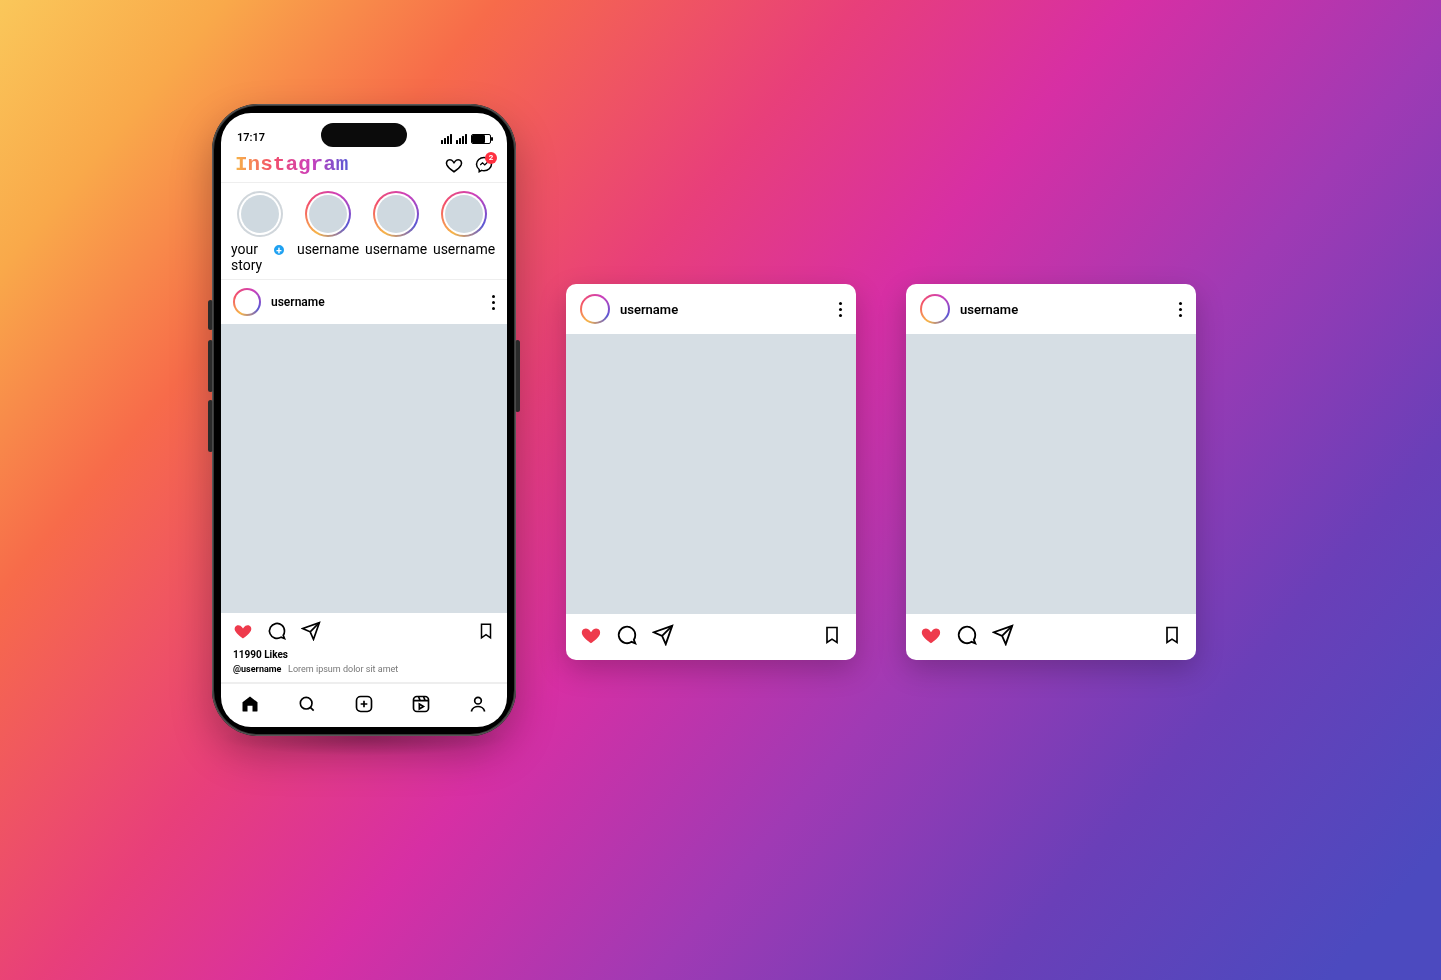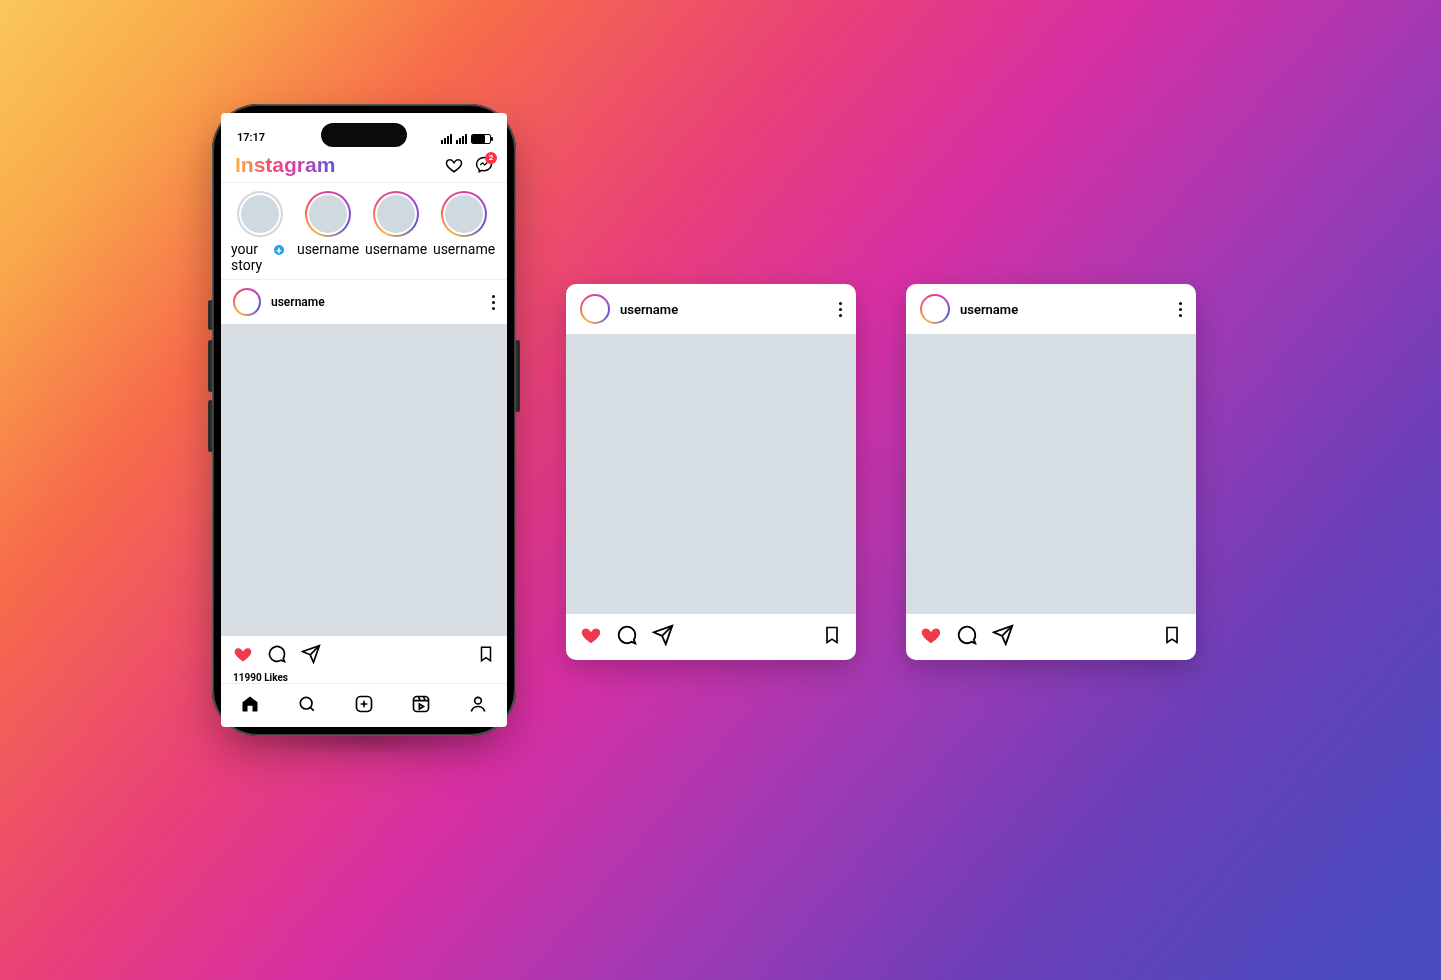--- a/index.html
+++ b/index.html
@@ -7,36 +7,36 @@
   .canvas{position:relative;width:1441px;height:980px}
 
   
   .phone{position:absolute;left:212px;top:104px;width:304px;height:632px;border-radius:46px;background:#000;box-shadow:0 18px 40px rgba(0,0,0,.28),inset 0 0 0 2px #3a3a3a}
   .phone::after{content:"";position:absolute;inset:0;border-radius:46px;box-shadow:inset 0 0 0 1px rgba(255,255,255,.15)}
   .phone-btn{position:absolute;background:#2a2a2a;border-radius:3px}
   .pb1{left:-4px;top:196px;width:5px;height:30px}
   .pb2{left:-4px;top:236px;width:5px;height:52px}
   .pb3{left:-4px;top:296px;width:5px;height:52px}
   .pb4{right:-4px;top:236px;width:5px;height:72px}
-  .screen{position:absolute;left:9px;top:9px;right:9px;bottom:9px;border-radius:4px;background:#fff;overflow:hidden;display:flex;flex-direction:column}
+  .screen{position:absolute;left:9px;top:9px;right:9px;bottom:9px;border-radius:30px;background:#fff;overflow:hidden;display:flex;flex-direction:column}
   .island{position:absolute;left:50%;top:10px;transform:translateX(-50%);width:86px;height:24px;background:#0b0b0b;border-radius:14px}
 
   
   .status{height:34px;display:flex;align-items:flex-end;justify-content:space-between;padding:0 16px 3px;font-size:11px;font-weight:600;color:#000}
   .status-right{display:flex;align-items:center;gap:4px}
   .sig-stair{display:flex;align-items:flex-end;gap:1px}
   .sig-stair span{width:2px;background:#000;border-radius:.5px}
   .sig-stair span:nth-child(1){height:4px}.sig-stair span:nth-child(2){height:6px}.sig-stair span:nth-child(3){height:8px}.sig-stair span:nth-child(4){height:10px}
   .batt{width:20px;height:10px;border:1px solid #000;border-radius:2px;position:relative}
   .batt::after{content:"";position:absolute;right:-3px;top:2px;width:2px;height:4px;background:#000;border-radius:1px}
   .batt i{display:block;width:70%;height:100%;background:#000;border-radius:1px}
 
   
   .app-header{height:36px;display:flex;align-items:center;justify-content:space-between;padding:0 14px;border-bottom:1px solid #eee}
-  .logo{font-family:Liberation Sans, sans-serif;font-size:21px;font-weight:700;background:linear-gradient(90deg,#f7b548,#f34f6a,#cc3fbb,#5a57d4);-webkit-background-clip:text;background-clip:text;color:transparent}
+  .logo{font-family:Liberation Mono, monospace;font-size:21px;font-weight:700;background:linear-gradient(90deg,#f7b548,#f34f6a,#cc3fbb,#5a57d4);-webkit-background-clip:text;background-clip:text;color:transparent}
   .hdr-icons{display:flex;align-items:center;gap:12px}
   .hdr-icons svg{display:block}
   .msg{position:relative}
   .badge{position:absolute;top:-4px;right:-4px;width:12px;height:12px;border-radius:50%;background:#ff3040;display:flex;align-items:center;justify-content:center;color:#fff;font-size:8px;font-weight:700}
 
   
   .stories{display:flex;gap:10px;padding:8px 10px 6px;border-bottom:1px solid #eee}
   .story{display:flex;flex-direction:column;align-items:center;gap:4px;width:58px}
   .ring{width:46px;height:46px;border-radius:50%;padding:2px;background:conic-gradient(from 210deg,#f7b548,#f34f6a,#cc3fbb,#5a57d4,#f7b548)}
   .ring.none{background:#d0d6db}
@@ -194,20 +194,24 @@
             <span><svg width="20" height="20" viewBox="0 0 24 24" fill="none" stroke="#000" stroke-width="2">
                   <path d="M22 2 11 13"></path>
                   <path d="M22 2 15 22l-4-9-9-4 20-7z"></path>
                 </svg></span>
           </div>
           <span><svg width="18" height="18" viewBox="0 0 24 24" fill="none" stroke="#000" stroke-width="2">
                 <path d="M6 3h12v18l-6-4-6 4V3z"></path>
               </svg></span>
         </div>
         <div class="likes">11990 Likes</div>
+        <div class="caption">
+          <b>@username</b>&nbsp;&nbsp;
+          <span>Lorem ipsum dolor sit amet</span>
+        </div>
       </div>
 
       <div class="nav">
         <span><svg width="20" height="20" viewBox="0 0 24 24" fill="#000">
               <path d="M3 10 12 3l9 7v10a1 1 0 0 1-1 1h-5v-7H9v7H4a1 1 0 0 1-1-1V10z"></path>
             </svg></span>
         <span><svg width="20" height="20" viewBox="0 0 24 24" fill="none" stroke="#000" stroke-width="2">
               <circle cx="11" cy="11" r="7"></circle>
               <path d="m20 20-4-4"></path>
             </svg></span>

